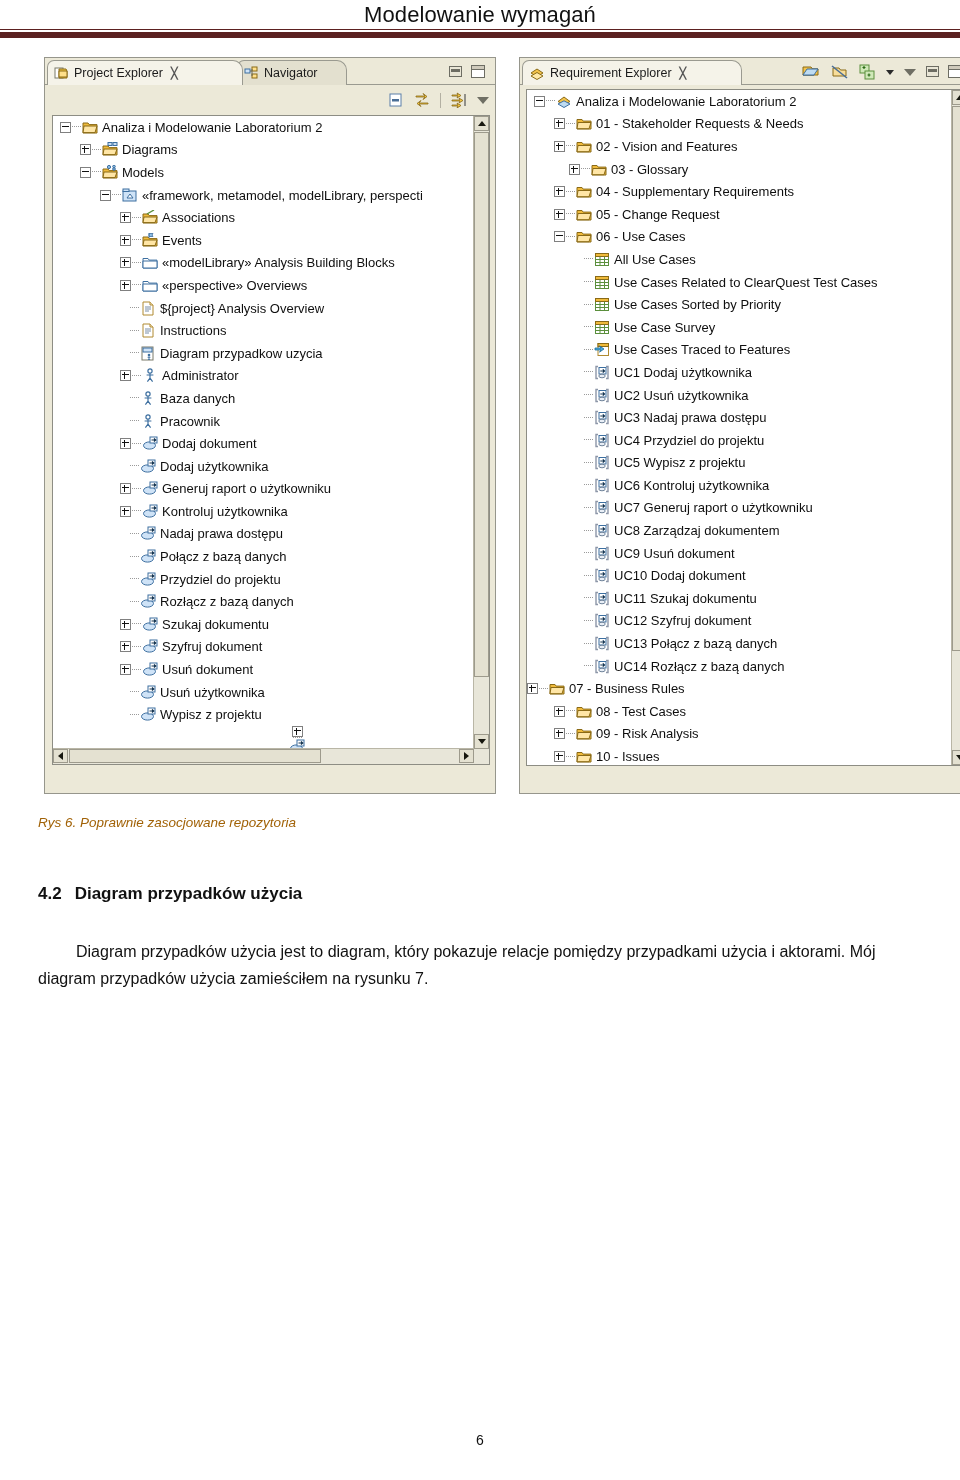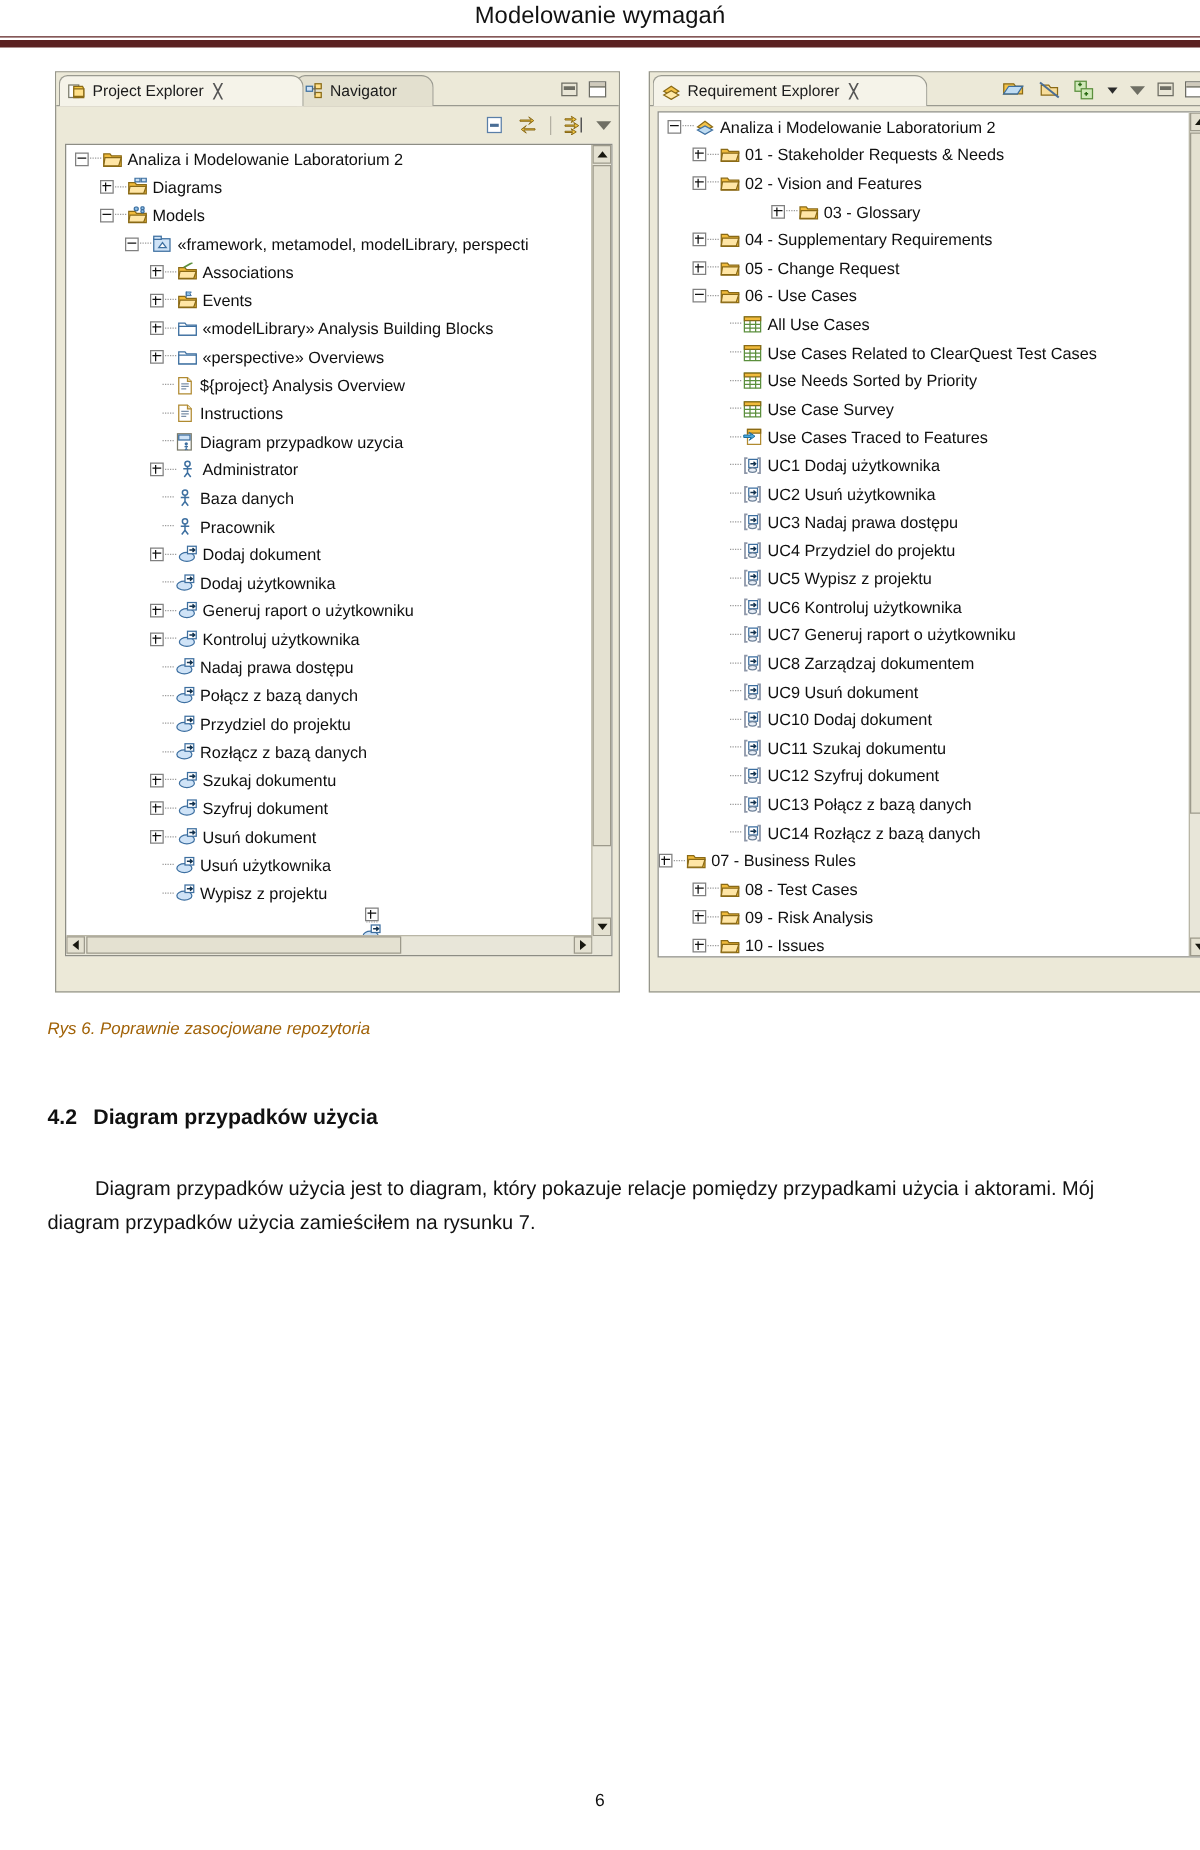--- a/index.html
+++ b/index.html
@@ -6,21 +6,21 @@
   body{
     width:960px;height:1480px;background:#ffffff;
     font-family:"Liberation Sans", sans-serif;
     color:#111;position:relative;overflow:hidden;
   }
 
   
   .doc-header{position:absolute;left:0;top:0;width:960px;height:46px;}
   .doc-header .title{
     position:absolute;left:0;top:2px;width:960px;text-align:center;
-    font-size:19px;font-weight:400;color:#111;letter-spacing:.1px;
+    font-size:22px;font-weight:400;color:#111;letter-spacing:.1px;
   }
   .rule-thin{position:absolute;left:0;top:29px;width:960px;height:1px;background:#5c2020;}
   .rule-thick{position:absolute;left:0;top:32px;width:960px;height:6px;background:#5b2121;}
 
   
   .figure{position:absolute;left:44px;top:57px;width:910px;height:737px;}
 
   .panel{position:absolute;top:0;background:#ece9d8;border:1px solid #96968c;box-sizing:border-box;}
   .panel.left{left:0;width:452px;height:737px;}
   .panel.right{left:475px;width:454px;height:737px;}
@@ -555,21 +555,21 @@
           </div>
           <div class="row" style="padding-left: 27px;">
             <span class="twisty plus"></span>
             <span class="dots"></span>
             <span class="ic"><svg class="gi" viewBox="0 0 16 15">
                 <path d="M1 3.5h5l1.2 1.6H15V13H1z" fill="#f0bb3c" stroke="#8a6a16"></path>
                 <path d="M2 6.5h13l-2 6.2H1z" fill="#ffe6a6" stroke="#8a6a16"></path>
               </svg></span>
             <span class="lbl">02 - Vision and Features</span>
           </div>
-          <div class="row" style="padding-left: 42px; margin-left: 48px;">
+          <div class="row" style="padding-left: 42px;">
             <span class="twisty plus"></span>
             <span class="dots"></span>
             <span class="ic"><svg class="gi" viewBox="0 0 16 15">
                 <path d="M1 3.5h5l1.2 1.6H15V13H1z" fill="#f0bb3c" stroke="#8a6a16"></path>
                 <path d="M2 6.5h13l-2 6.2H1z" fill="#ffe6a6" stroke="#8a6a16"></path>
               </svg></span>
             <span class="lbl">03 - Glossary</span>
           </div>
           <div class="row" style="padding-left: 27px;">
             <span class="twisty plus"></span>
@@ -619,21 +619,21 @@
             <span class="lbl">Use Cases Related to ClearQuest Test Cases</span>
           </div>
           <div class="row" style="padding-left: 47px;">
             <span class="twisty-spacer"></span>
             <span class="dots"></span>
             <span class="ic"><svg class="gi" viewBox="0 0 16 15">
                 <rect x="1.5" y="1.5" width="13" height="12" fill="#fff" stroke="#5b8f3d"></rect>
                 <rect x="1.5" y="1.5" width="13" height="3" fill="#f0bb3c" stroke="#8a6a16"></rect>
                 <path d="M6 4.5v9M10.5 4.5v9M1.5 7.5h13M1.5 10.5h13" stroke="#5b8f3d"></path>
               </svg></span>
-            <span class="lbl">Use Needs Sorted by Priority</span>
+            <span class="lbl">Use Cases Sorted by Priority</span>
           </div>
           <div class="row" style="padding-left: 47px;">
             <span class="twisty-spacer"></span>
             <span class="dots"></span>
             <span class="ic"><svg class="gi" viewBox="0 0 16 15">
                 <rect x="1.5" y="1.5" width="13" height="12" fill="#fff" stroke="#5b8f3d"></rect>
                 <rect x="1.5" y="1.5" width="13" height="3" fill="#f0bb3c" stroke="#8a6a16"></rect>
                 <path d="M6 4.5v9M10.5 4.5v9M1.5 7.5h13M1.5 10.5h13" stroke="#5b8f3d"></path>
               </svg></span>
             <span class="lbl">Use Case Survey</span>

